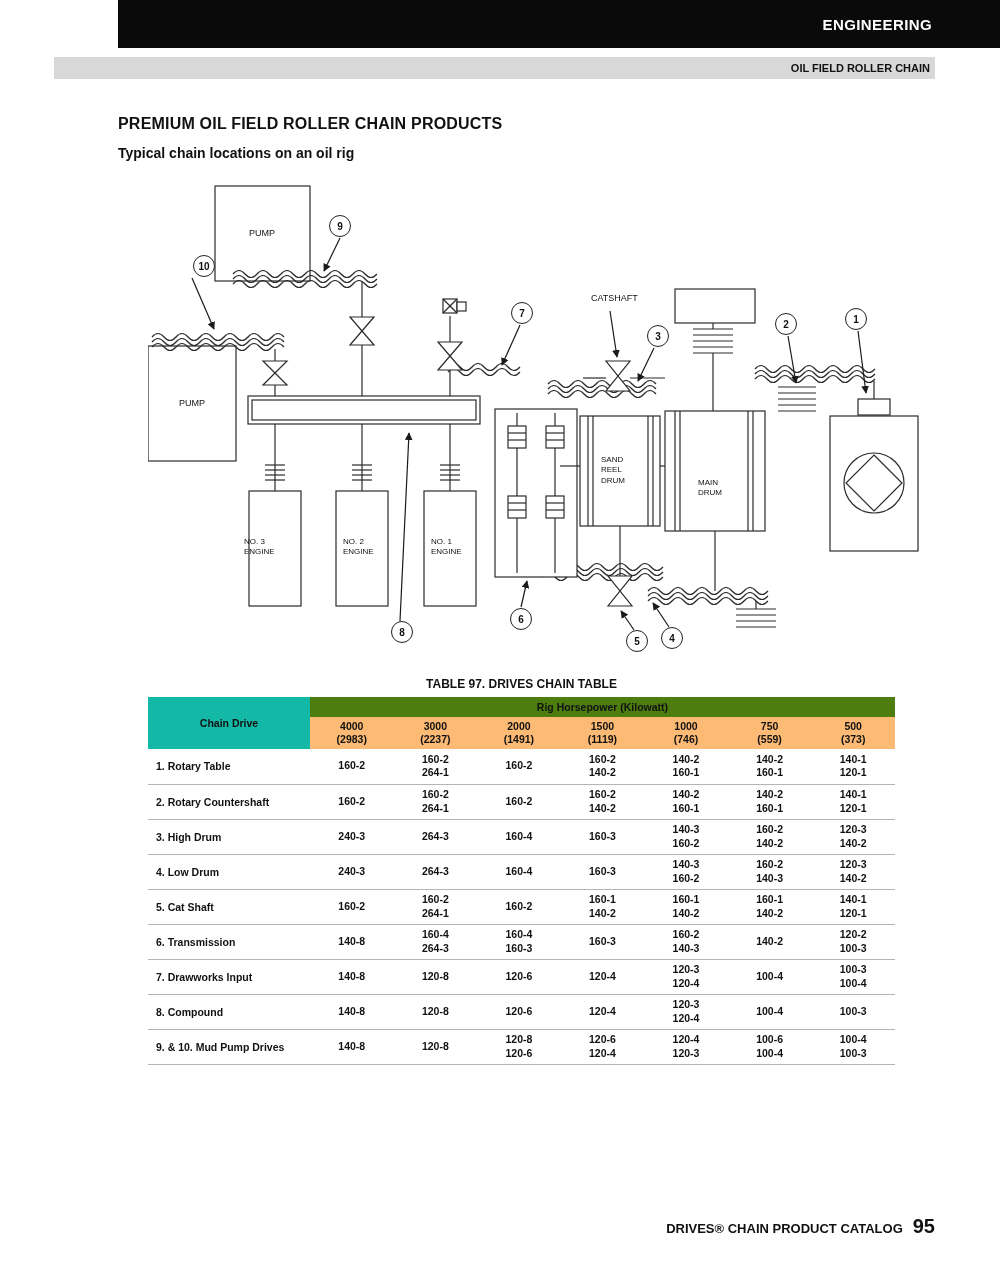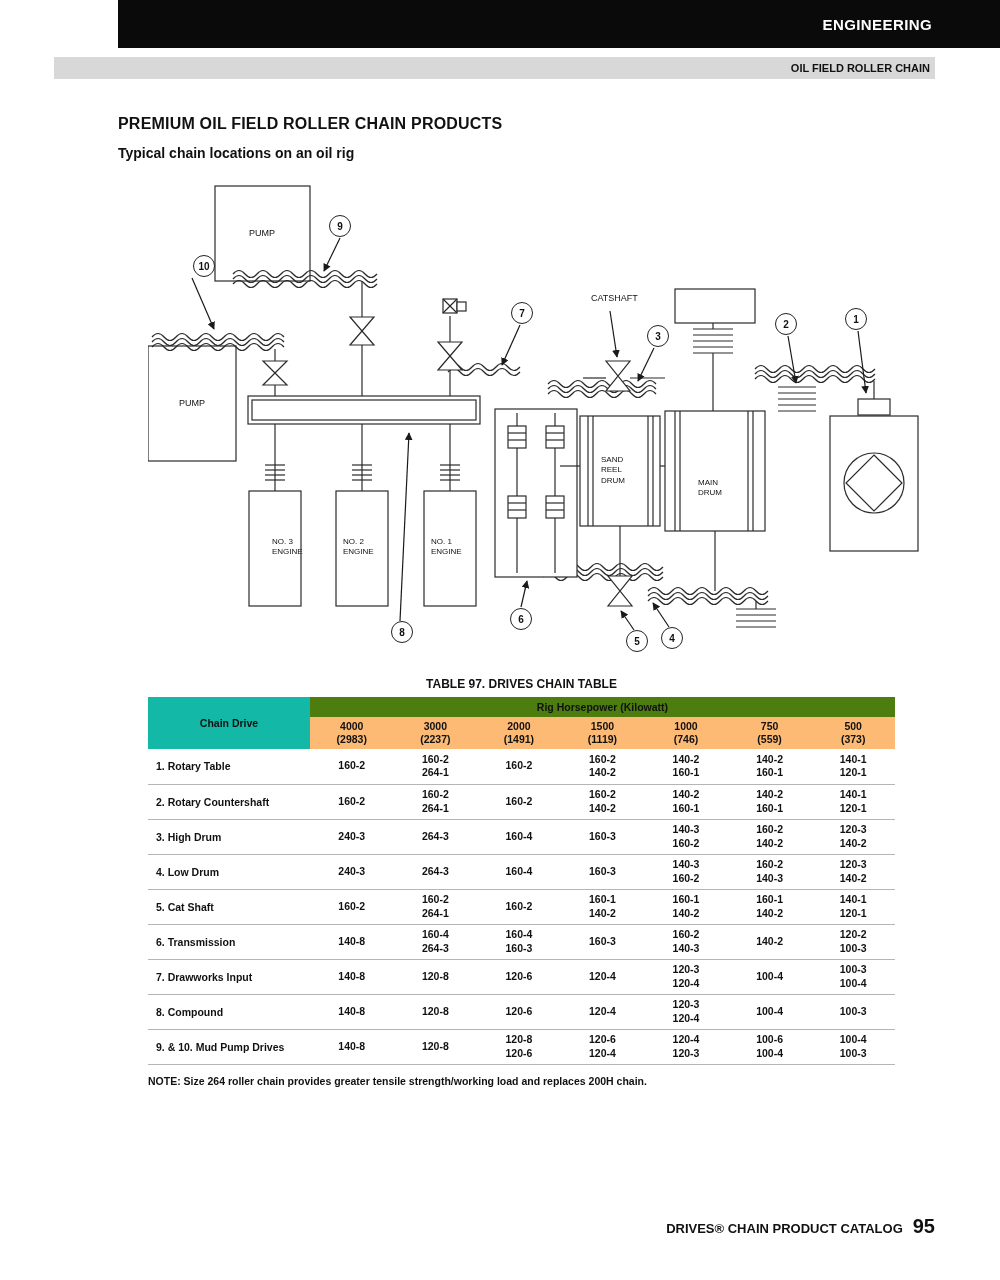--- a/index.html
+++ b/index.html
@@ -225,21 +225,21 @@
     </svg>
 
     <div class="dlabel ctr" style="left:84px;top:57px;">PUMP</div>
     <div class="dlabel ctr" style="left:14px;top:227px;">PUMP</div>
     <div class="dlabel" style="left:443px;top:122px;">CATSHAFT</div>
     <div class="dlabel small" style="left:453px;top:284px;">SAND
 REEL
 DRUM</div>
     <div class="dlabel small" style="left:550px;top:292px;margin-top:15px;">MAIN
 DRUM</div>
-    <div class="dlabel small" style="left:124px;top:366px;">NO. 3
+    <div class="dlabel small" style="left:96px;top:366px;">NO. 3
 ENGINE</div>
     <div class="dlabel small" style="left:195px;top:366px;">NO. 2
 ENGINE</div>
     <div class="dlabel small" style="left:283px;top:366px;">NO. 1
 ENGINE</div>
 
     <div class="callout" style="left:697px;top:137px;">1</div>
     <div class="callout" style="left:627px;top:142px;">2</div>
     <div class="callout" style="left:499px;top:154px;">3</div>
     <div class="callout" style="left:513px;top:456px;">4</div>
@@ -407,19 +407,18 @@
 120-3</td>
           <td>100-6
 100-4</td>
           <td>100-4
 100-3</td>
         </tr>
       </tbody>
     </table>
   </div>
 
-  <div class="note">NOTE: Size 264 roller chain provides greater tensile strength/working load and replaces 200H chain.</div>
 </main>
 
 <div class="footer">
   <span class="flabel">DRIVES® CHAIN PRODUCT CATALOG</span>
   <span class="pagenum">95</span>
 </div>
 
 </body></html>

